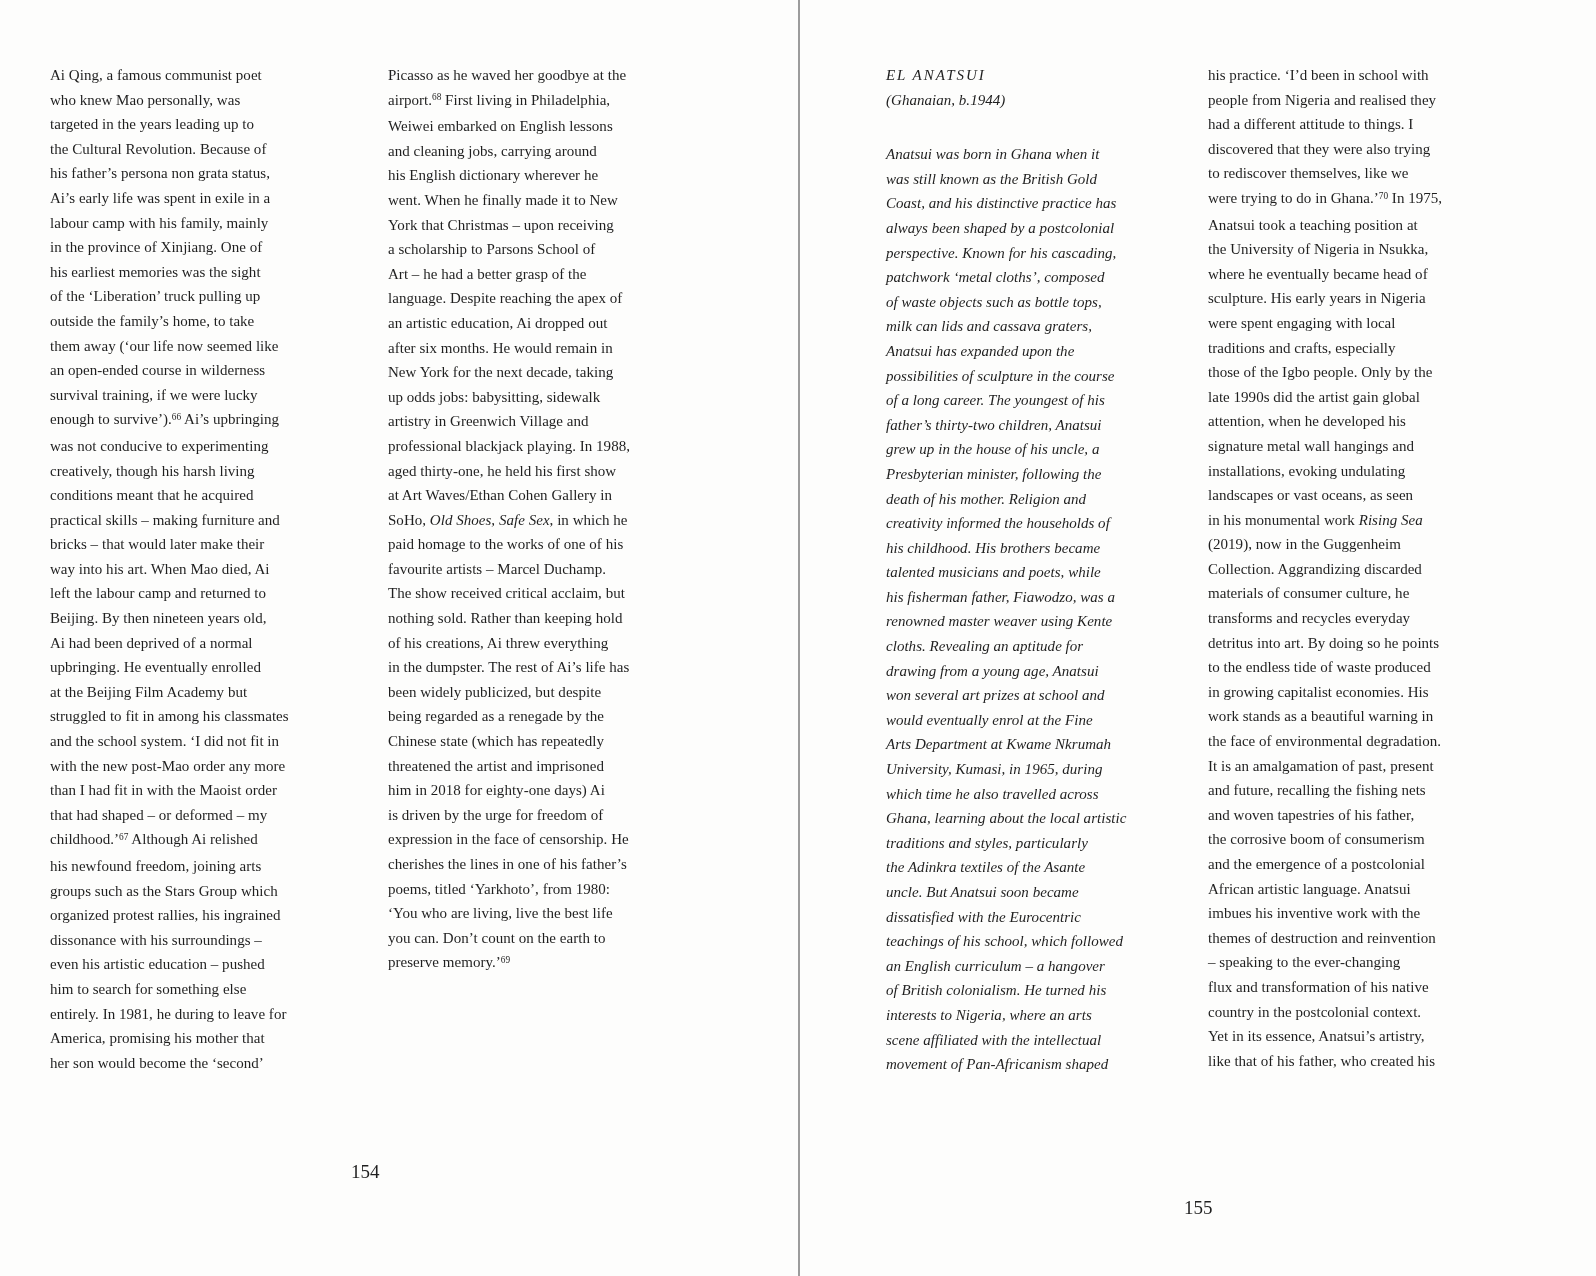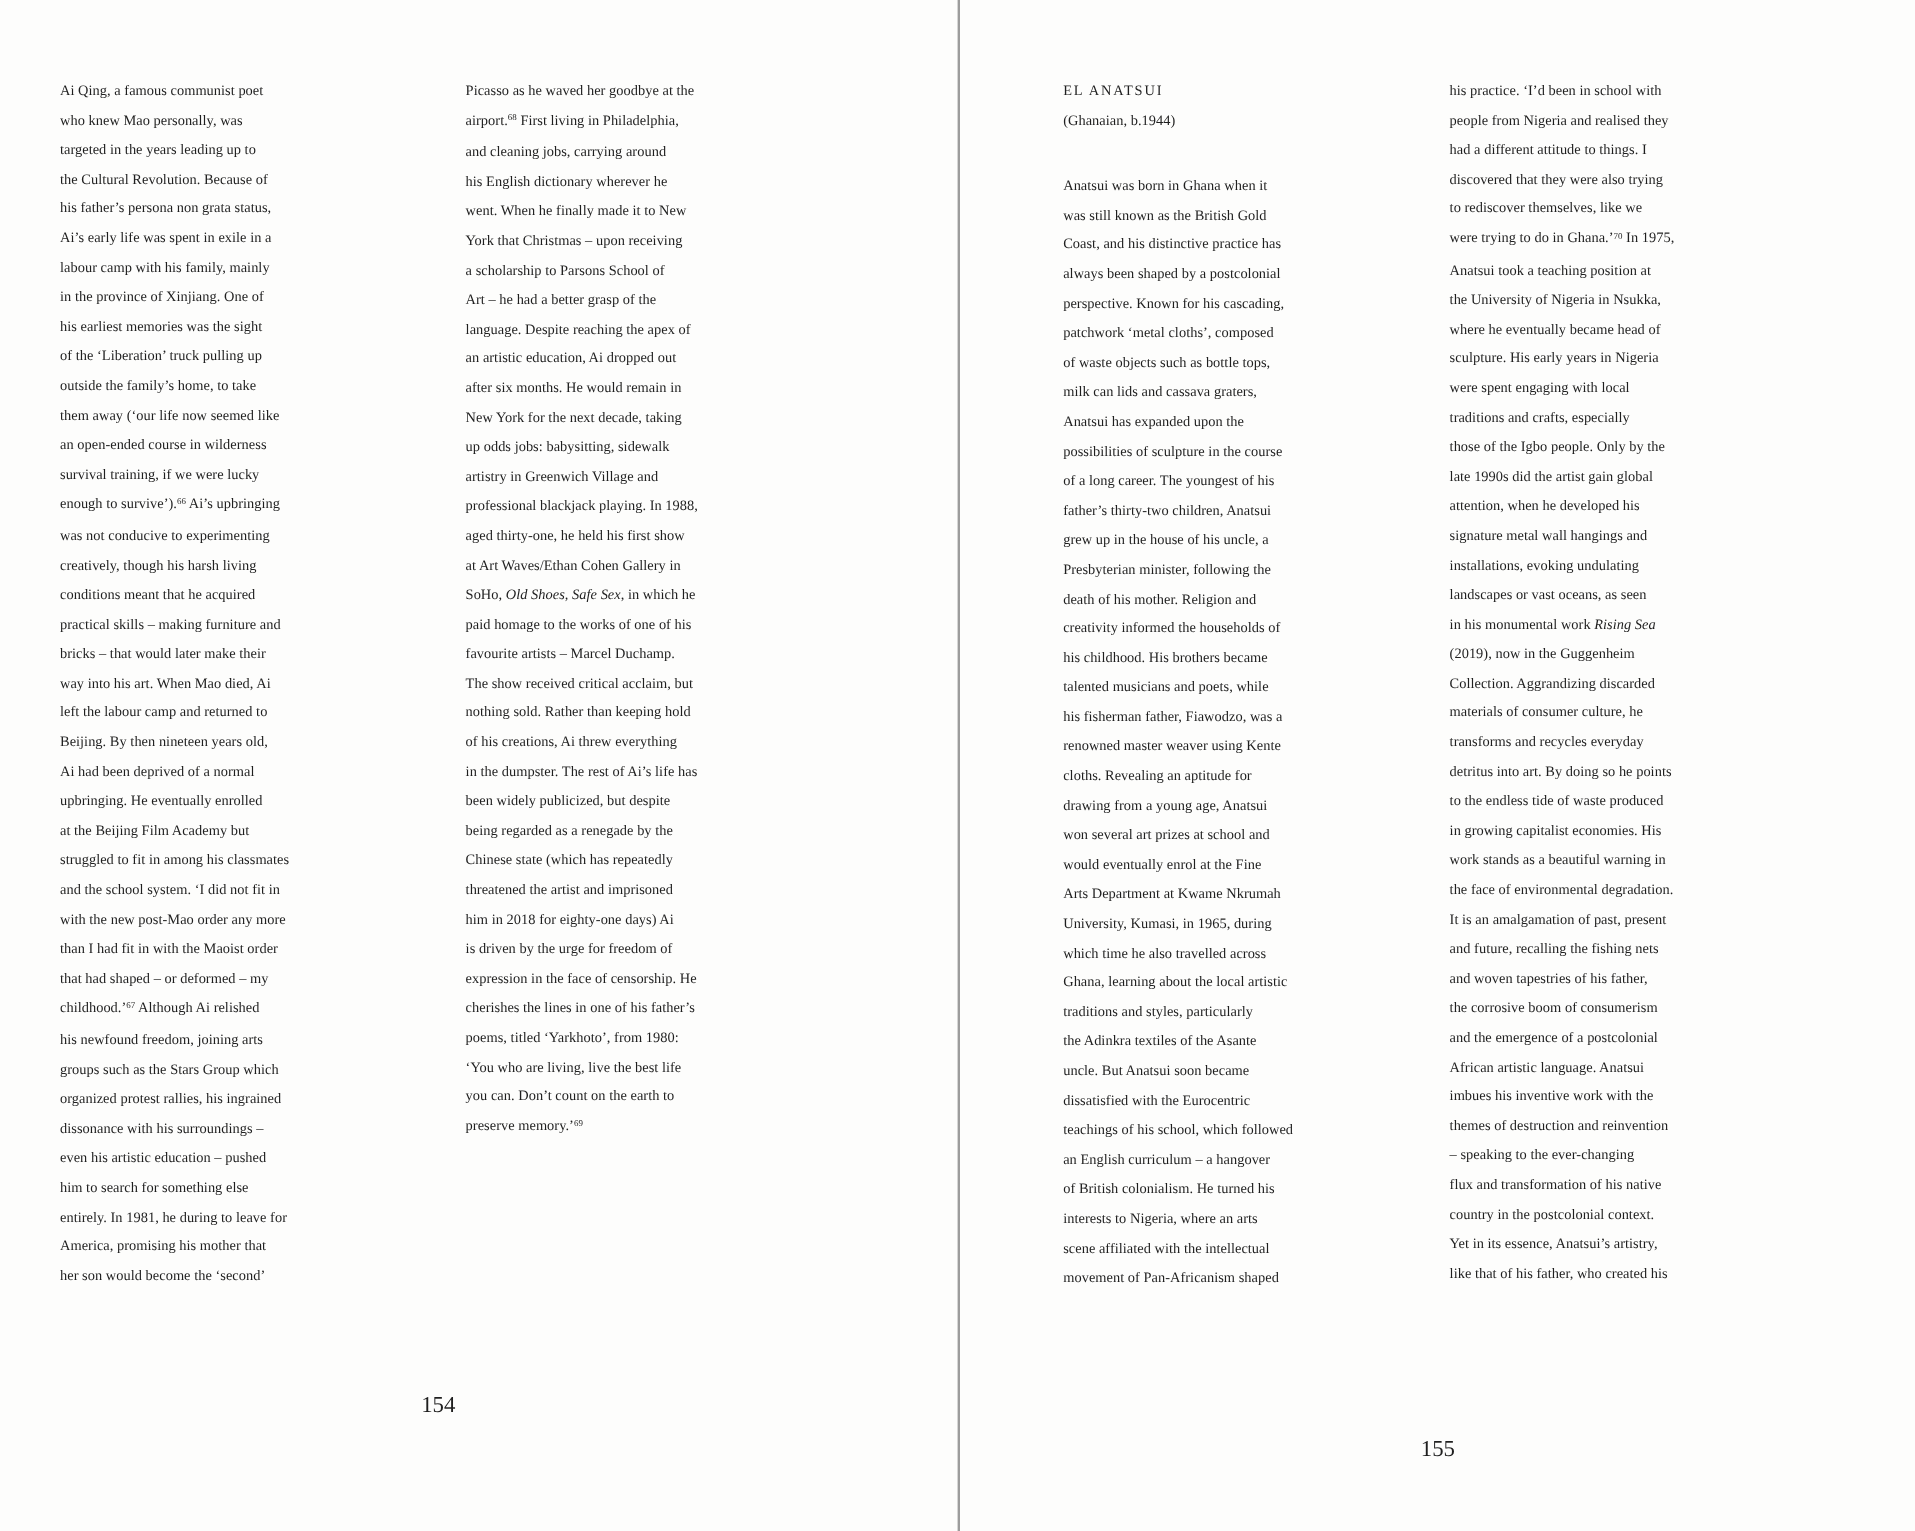--- a/index.html
+++ b/index.html
@@ -22,27 +22,27 @@
     left: 798px;
     top: 0;
     width: 2px;
     height: 1276px;
     background: #9c9c9c;
   }
   .col {
     position: absolute;
     top: 63px;
     width: 334px;
-    font-size: 12px;
+    font-size: 15px;
     line-height: 24.6px;
     letter-spacing: 0.002em;
   }
   .col-1 { left: 50px; }
   .col-2 { left: 388px; }
-  .col-3 { left: 886px; }
+  .col-3 { left: 886px; font-style: italic; }
   .col-4 { left: 1208px; }
   .line { white-space: nowrap; }
   .line i { font-style: italic; text-align: center; }
   .line sup {
     font-size: 62%;
     vertical-align: baseline;
     position: relative;
     top: -0.45em;
     letter-spacing: 0;
   }
@@ -106,20 +106,21 @@
         <div class="line">dissonance with his surroundings –</div>
         <div class="line">even his artistic education – pushed</div>
         <div class="line">him to search for something else</div>
         <div class="line">entirely. In 1981, he during to leave for</div>
         <div class="line">America, promising his mother that</div>
         <div class="line">her son would become the ‘second’</div>
       </div>
     <div class="col col-2">
         <div class="line">Picasso as he waved her goodbye at the</div>
         <div class="line">airport.<sup>68</sup> First living in Philadelphia,</div>
+        <div class="line">Weiwei embarked on English lessons</div>
         <div class="line">and cleaning jobs, carrying around</div>
         <div class="line">his English dictionary wherever he</div>
         <div class="line">went. When he finally made it to New</div>
         <div class="line">York that Christmas – upon receiving</div>
         <div class="line">a scholarship to Parsons School of</div>
         <div class="line">Art – he had a better grasp of the</div>
         <div class="line">language. Despite reaching the apex of</div>
         <div class="line">an artistic education, Ai dropped out</div>
         <div class="line">after six months. He would remain in</div>
         <div class="line">New York for the next decade, taking</div>

